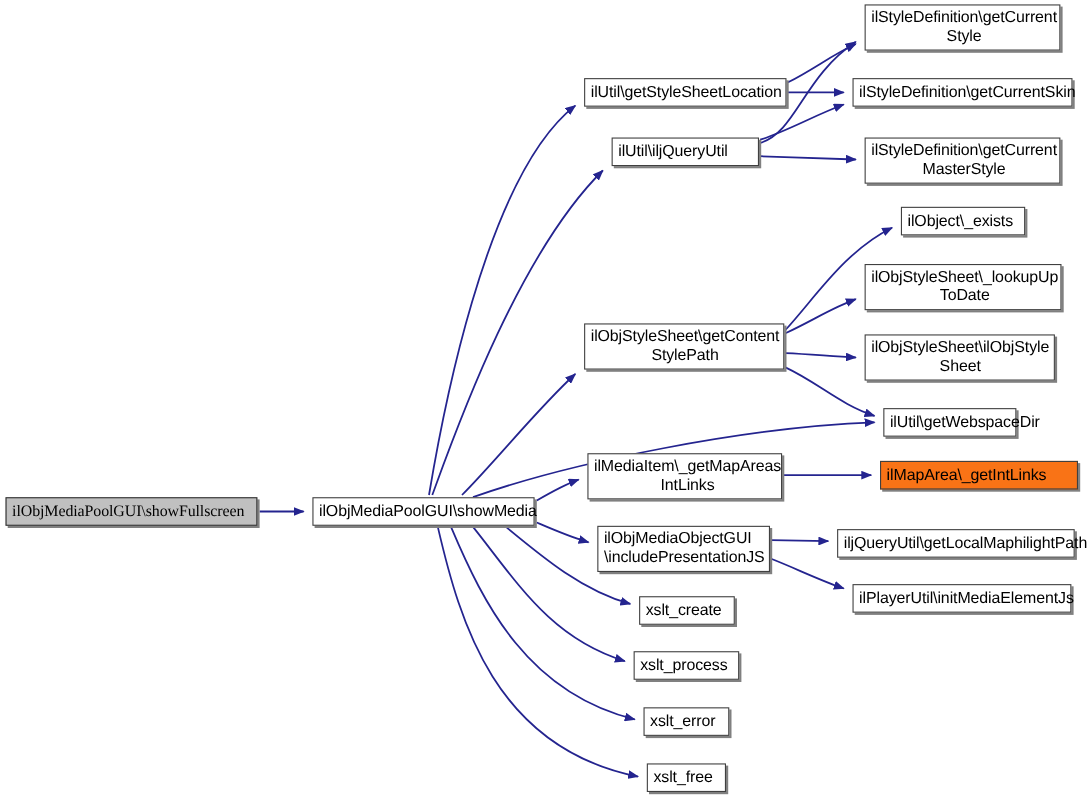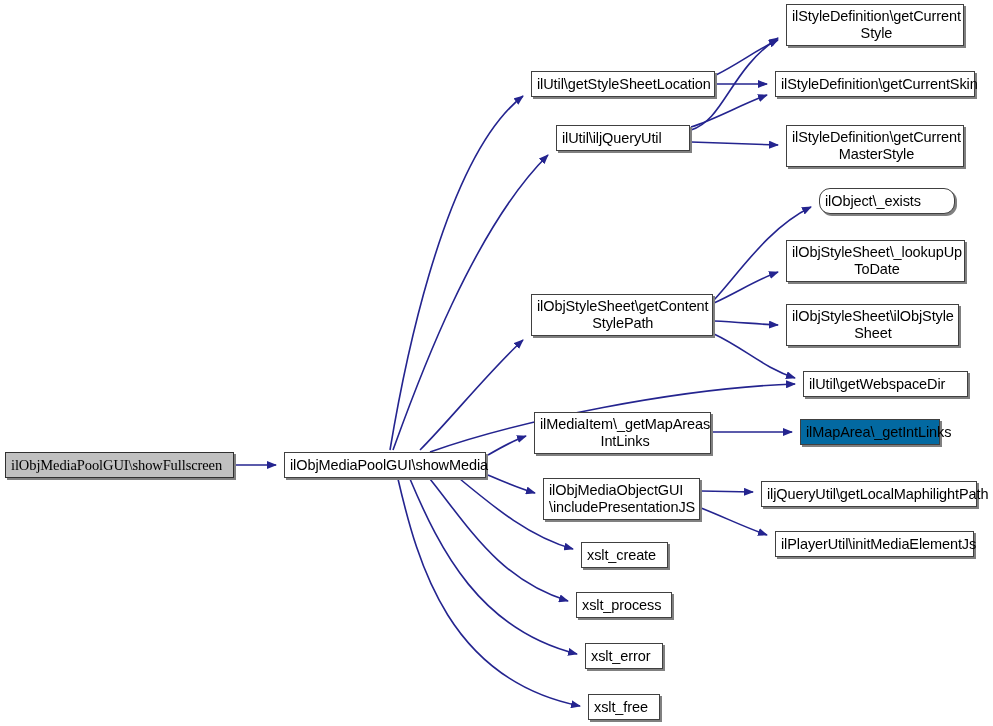--- a/index.html
+++ b/index.html
@@ -87,31 +87,31 @@
   <div id="node-layer">
       <div class="node root" style="left: 5px; top: 452px; width: 229px; height: 26px; background: rgb(192, 192, 192); font-family: Liberation Serif, serif;"><span>ilObjMediaPoolGUI\showFullscreen</span></div>
       <div class="node" style="left: 284px; top: 452px; width: 202px; height: 26px; background: rgb(255, 255, 255);"><span>ilObjMediaPoolGUI\showMedia</span></div>
       <div class="node" style="left: 531px; top: 71px; width: 184px; height: 26px; background: rgb(255, 255, 255);"><span>ilUtil\getStyleSheetLocation</span></div>
       <div class="node" style="left: 556px; top: 125px; width: 134px; height: 26px; background: rgb(255, 255, 255);"><span>ilUtil\iljQueryUtil</span></div>
       <div class="node" style="left: 786px; top: 4px; width: 178px; height: 42px; background: rgb(255, 255, 255);"><span>ilStyleDefinition\getCurrent
 Style</span></div>
       <div class="node" style="left: 775px; top: 71px; width: 200px; height: 26px; background: rgb(255, 255, 255);"><span>ilStyleDefinition\getCurrentSkin</span></div>
       <div class="node" style="left: 786px; top: 125px; width: 178px; height: 42px; background: rgb(255, 255, 255);"><span>ilStyleDefinition\getCurrent
 MasterStyle</span></div>
-      <div class="node" style="left: 819px; top: 188px; width: 136px; height: 26px; background: rgb(255, 255, 255); border-radius: 11px;"><span>ilObject\_exists</span></div>
+      <div class="node" style="left: 819px; top: 188px; width: 113px; height: 26px; background: rgb(255, 255, 255);"><span>ilObject\_exists</span></div>
       <div class="node" style="left: 786px; top: 240px; width: 179px; height: 42px; background: rgb(255, 255, 255);"><span>ilObjStyleSheet\_lookupUp
 ToDate</span></div>
       <div class="node" style="left: 531px; top: 294px; width: 182px; height: 42px; background: rgb(255, 255, 255);"><span>ilObjStyleSheet\getContent
 StylePath</span></div>
       <div class="node" style="left: 786px; top: 304px; width: 173px; height: 42px; background: rgb(255, 255, 255);"><span>ilObjStyleSheet\ilObjStyle
 Sheet</span></div>
-      <div class="node" style="left: 803px; top: 371px; width: 165px; height: 26px; background: rgb(255, 255, 255);"><span>ilUtil\getWebspaceDir</span></div>
+      <div class="node" style="left: 803px; top: 371px; width: 121px; height: 26px; background: rgb(255, 255, 255);"><span>ilUtil\getWebspaceDir</span></div>
       <div class="node" style="left: 534px; top: 412px; width: 177px; height: 42px; background: rgb(255, 255, 255);"><span>ilMediaItem\_getMapAreas
 IntLinks</span></div>
-      <div class="node" style="left: 800px; top: 419px; width: 140px; height: 26px; background: #0369a1;"><span>ilMapArea\_getIntLinks</span></div>
+      <div class="node" style="left: 800px; top: 419px; width: 180px; height: 26px; background: #f97316;"><span>ilMapArea\_getIntLinks</span></div>
       <div class="node" style="left: 543px; top: 478px; width: 157px; height: 42px; background: rgb(255, 255, 255);"><span style="text-align: left;">ilObjMediaObjectGUI
 \includePresentationJS</span></div>
       <div class="node" style="left: 761px; top: 481px; width: 216px; height: 26px; background: rgb(255, 255, 255);"><span>iljQueryUtil\getLocalMaphilightPath</span></div>
       <div class="node" style="left: 775px; top: 531px; width: 199px; height: 26px; background: rgb(255, 255, 255);"><span>ilPlayerUtil\initMediaElementJs</span></div>
       <div class="node" style="left: 581px; top: 542px; width: 87px; height: 26px; background: rgb(255, 255, 255);"><span>xslt_create</span></div>
       <div class="node" style="left: 576px; top: 592px; width: 96px; height: 26px; background: rgb(255, 255, 255);"><span>xslt_process</span></div>
       <div class="node" style="left: 585px; top: 643px; width: 78px; height: 26px; background: rgb(255, 255, 255);"><span>xslt_error</span></div>
       <div class="node" style="left: 588px; top: 694px; width: 72px; height: 26px; background: rgb(255, 255, 255);"><span>xslt_free</span></div>
     </div>
 </div>

